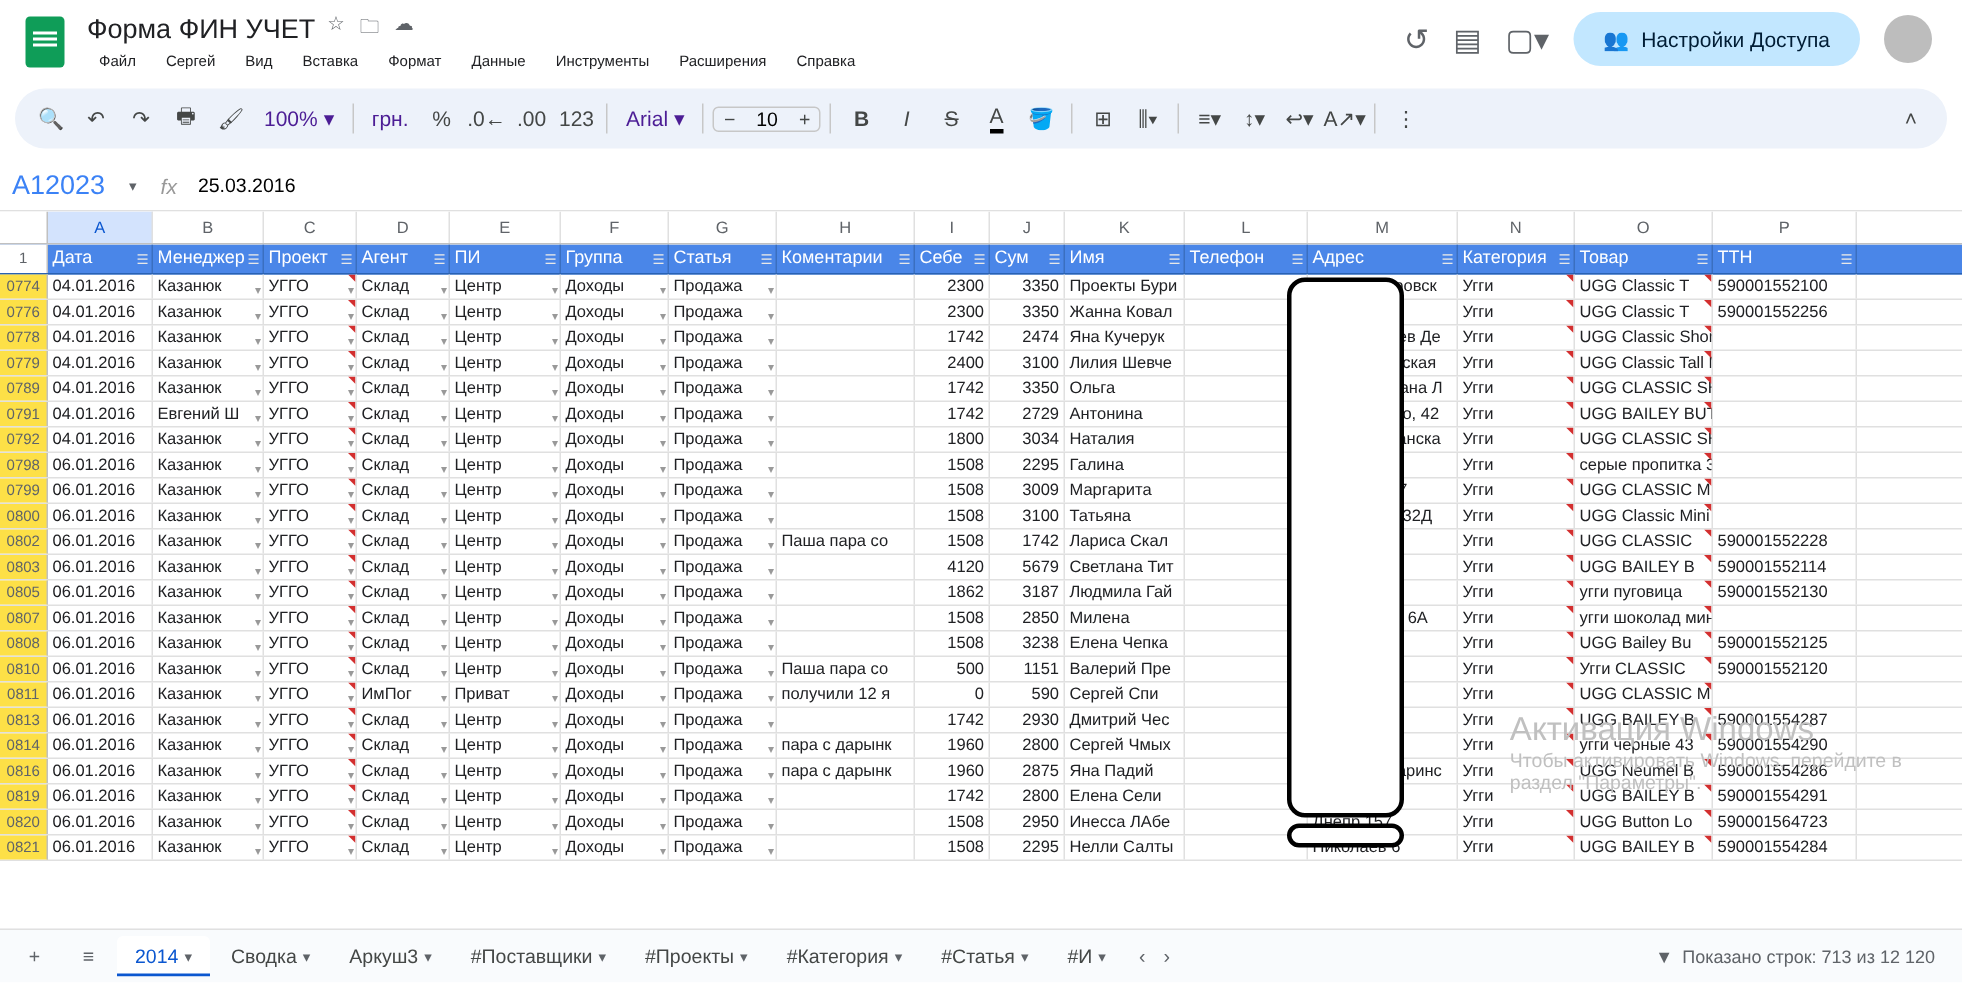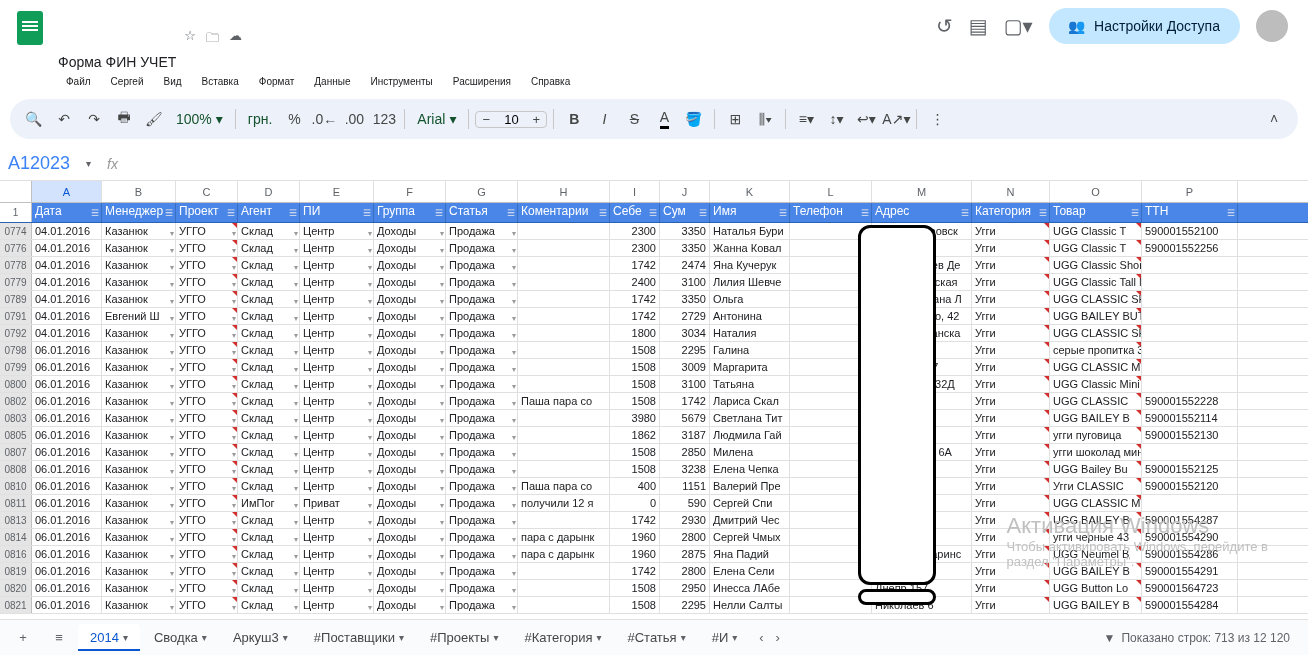--- a/index.html
+++ b/index.html
@@ -5,35 +5,35 @@
 * { margin: 0; padding: 0; box-sizing: border-box; }
 body { font-family: Arial, sans-serif; font-size: 13px; color: #202124; background: #fff; width: 1308px; height: 655px; overflow: hidden; position: relative; }
 
 
 .header { display: flex; align-items: flex-start; padding: 8px 10px 0; }
 .logo { width: 40px; height: 40px; display: flex; align-items: center; justify-content: center; margin-right: 8px; }
 .logo-icon { width: 26px; height: 34px; background: #0f9d58; border-radius: 3px; position: relative; }
 .logo-icon::before { content: ''; position: absolute; top: 10px; left: 5px; right: 5px; height: 2px; background: #fff; box-shadow: 0 4px 0 #fff, 0 8px 0 #fff; }
 .title-area { flex: 1; }
 .title-row { display: flex; align-items: center; gap: 8px; }
-.doc-title { font-size: 14px; color: #202124; font-weight: 400; margin-top: 46px; }
+.doc-title { font-size: 18px; color: #202124; font-weight: 400; }
 .title-icons { display: flex; gap: 10px; color: #5f6368; }
 .title-icons span { cursor: pointer; }
 .menu-bar { display: flex; gap: 4px; margin-top: 2px; }
 .menu-item { padding: 4px 8px; font-size: 10px; color: #202124; cursor: pointer; border-radius: 4px; }
 .header-right { display: flex; align-items: center; gap: 16px; padding-right: 10px; }
 .header-icon { color: #5f6368; font-size: 20px; cursor: pointer; }
 .share-btn { background: #c2e7ff; border: none; border-radius: 20px; padding: 10px 20px; font-size: 14px; color: #001d35; cursor: pointer; display: flex; align-items: center; gap: 8px; }
 .avatar { width: 32px; height: 32px; border-radius: 50%; background: #bdbdbd; }
 
 
 .toolbar { display: flex; align-items: center; padding: 6px 10px; gap: 2px; background: #edf2fa; border-radius: 24px; margin: 8px 10px; }
 .tb-btn { width: 28px; height: 28px; display: flex; align-items: center; justify-content: center; border: none; background: none; cursor: pointer; border-radius: 4px; color: #444746; font-size: 14px; }
 .tb-sep { width: 1px; height: 20px; background: #c7c7c7; margin: 0 4px; }
-.tb-text { padding: 0 6px; font-size: 14px; color: #14532d; display: flex; align-items: center; gap: 4px; }
+.tb-text { padding: 0 6px; font-size: 14px; color: #4c1d95; display: flex; align-items: center; gap: 4px; }
 .font-size-box { display: flex; align-items: center; border: 1px solid #c7c7c7; border-radius: 4px; }
 .font-size-input { width: 30px; text-align: center; border: none; background: none; font-size: 13px; padding: 0 0; }
 .fs-btn { width: 20px; text-align: center; cursor: pointer; color: #444746; }
 .color-underline { border-bottom: 3px solid; padding-bottom: 1px; }
 .text-color { border-color: #000; }
 .expand-btn { margin-left: auto; }
 
 
 .formula-bar { display: flex; align-items: center; border-bottom: 1px solid #e0e0e0; padding: 2px 0; }
 .name-box { width: 80px; padding: 4px 8px; font-size: 18px; border: none; color: #3b82f6; }
@@ -48,21 +48,21 @@
 .col-header { border-right: 1px solid #e0e0e0; text-align: center; font-size: 11px; color: #5f6368; line-height: 22px; background: #fff; }
 .col-header.selected { background: #d3e3fd; color: #0b57d0; }
 .wA { width: 70px; } .wB { width: 74px; } .wC { width: 62px; } .wD { width: 62px; } .wE { width: 74px; }
 .wF { width: 72px; } .wG { width: 72px; } .wH { width: 92px; } .wI { width: 50px; } .wJ { width: 50px; }
 .wK { width: 80px; } .wL { width: 82px; } .wM { width: 100px; } .wN { width: 78px; } .wO { width: 92px; } .wP { width: 96px; }
 
 .grid-body { height: 426px; overflow: hidden; }
 .row { display: flex; height: 17px; border-bottom: 1px solid #e0e0e0; font-size: 11px; }
 .row.header-row { background: #4a86e8; color: #fff; height: 20px; border-bottom: 1px solid #2962b3; }
 .row.header-row .cell { border-right-color: #3a6fc0; font-size: 12px; }
-.row-num { width: 32px; text-align: center; color: #5f6368; font-size: 10px; background: #e5e5e5; border-right: 1px solid #c0c0c0; line-height: 17px; flex-shrink: 0; }
+.row-num { width: 32px; text-align: center; color: #5f6368; font-size: 10px; background: #fde047; border-right: 1px solid #c0c0c0; line-height: 17px; flex-shrink: 0; }
 .row.header-row .row-num { background: #fff; color: #5f6368; line-height: 20px; }
 .cell { border-right: 1px solid #e0e0e0; padding: 0 3px; white-space: nowrap; overflow: hidden; line-height: 17px; position: relative; }
 .cell.num { text-align: right; }
 .filter-icon { position: absolute; right: 2px; top: 2px; font-size: 9px; color: #e8e8e8; }
 .dd-marker { position: absolute; right: 1px; top: 2px; font-size: 8px; color: #999; }
 .red-tri { position: absolute; right: 0; top: 0; width: 0; height: 0; border-left: 5px solid transparent; border-top: 5px solid #d32f2f; }
 
 
 .phone-mask { position: absolute; left: 858px; top: 44px; width: 78px; height: 360px; background: #fff; border: 3px solid #000; border-radius: 12px; z-index: 10; }
 .phone-mask2 { position: absolute; left: 858px; top: 408px; width: 78px; height: 16px; background: #fff; border: 3px solid #000; border-radius: 8px; z-index: 10; }
@@ -170,20 +170,21 @@
   <button class="tb-btn">A↗▾</button>
   <div class="tb-sep"></div>
   <button class="tb-btn">⋮</button>
   <button class="tb-btn expand-btn">˄</button>
 </div>
 
 <div class="formula-bar">
   <input class="name-box" value="A12023" style="">
   <span class="name-dd">▾</span>
   <span class="fx-label">fx</span>
+  <input class="formula-input" value="25.03.2016" style="">
 </div>
 
 <div class="sheet-area">
   <div class="col-headers" id="col-headers">
     <div class="row-head-spacer"></div>
   <div class="col-header wA selected">A</div>
       <div class="col-header wB">B</div>
       <div class="col-header wC">C</div>
       <div class="col-header wD">D</div>
       <div class="col-header wE">E</div>
@@ -224,21 +225,21 @@
         <div class="cell wA">04.01.2016</div>
         <div class="cell wB">Казанюк<span class="dd-marker">▾</span></div>
         <div class="cell wC"><span class="red-tri"></span>УГГО<span class="dd-marker">▾</span></div>
         <div class="cell wD">Склад<span class="dd-marker">▾</span></div>
         <div class="cell wE">Центр<span class="dd-marker">▾</span></div>
         <div class="cell wF">Доходы<span class="dd-marker">▾</span></div>
         <div class="cell wG">Продажа<span class="dd-marker">▾</span></div>
         <div class="cell wH"></div>
         <div class="cell wI num">2300</div>
         <div class="cell wJ num">3350</div>
-        <div class="cell wK">Наталья Бури</div>
+        <div class="cell wK">Проекты Бури</div>
         <div class="cell wL"></div>
         <div class="cell wM">Днепропетровск</div>
         <div class="cell wN"><span class="red-tri"></span>Угги</div>
         <div class="cell wO"><span class="red-tri"></span>UGG Classic T</div>
         <div class="cell wP">590001552100</div>
       </div>
       <div class="row">
         <div class="row-num">0776</div>
         <div class="cell wA">04.01.2016</div>
         <div class="cell wB">Казанюк<span class="dd-marker">▾</span></div>
@@ -431,21 +432,21 @@
       <div class="row">
         <div class="row-num">0803</div>
         <div class="cell wA">06.01.2016</div>
         <div class="cell wB">Казанюк<span class="dd-marker">▾</span></div>
         <div class="cell wC"><span class="red-tri"></span>УГГО<span class="dd-marker">▾</span></div>
         <div class="cell wD">Склад<span class="dd-marker">▾</span></div>
         <div class="cell wE">Центр<span class="dd-marker">▾</span></div>
         <div class="cell wF">Доходы<span class="dd-marker">▾</span></div>
         <div class="cell wG">Продажа<span class="dd-marker">▾</span></div>
         <div class="cell wH"></div>
-        <div class="cell wI num">3980</div>
+        <div class="cell wI num">4120</div>
         <div class="cell wJ num">5679</div>
         <div class="cell wK">Светлана Тит</div>
         <div class="cell wL"></div>
         <div class="cell wM">Одесса 112</div>
         <div class="cell wN"><span class="red-tri"></span>Угги</div>
         <div class="cell wO"><span class="red-tri"></span>UGG BAILEY B</div>
         <div class="cell wP">590001552114</div>
       </div>
       <div class="row">
         <div class="row-num">0805</div>
@@ -507,21 +508,21 @@
       <div class="row">
         <div class="row-num">0810</div>
         <div class="cell wA">06.01.2016</div>
         <div class="cell wB">Казанюк<span class="dd-marker">▾</span></div>
         <div class="cell wC"><span class="red-tri"></span>УГГО<span class="dd-marker">▾</span></div>
         <div class="cell wD">Склад<span class="dd-marker">▾</span></div>
         <div class="cell wE">Центр<span class="dd-marker">▾</span></div>
         <div class="cell wF">Доходы<span class="dd-marker">▾</span></div>
         <div class="cell wG">Продажа<span class="dd-marker">▾</span></div>
         <div class="cell wH">Паша пара со</div>
-        <div class="cell wI num">400</div>
+        <div class="cell wI num">500</div>
         <div class="cell wJ num">1151</div>
         <div class="cell wK">Валерий Пре</div>
         <div class="cell wL"></div>
         <div class="cell wM">Днепр 21</div>
         <div class="cell wN"><span class="red-tri"></span>Угги</div>
         <div class="cell wO"><span class="red-tri"></span>Угги CLASSIC</div>
         <div class="cell wP">590001552120</div>
       </div>
       <div class="row">
         <div class="row-num">0811</div>

